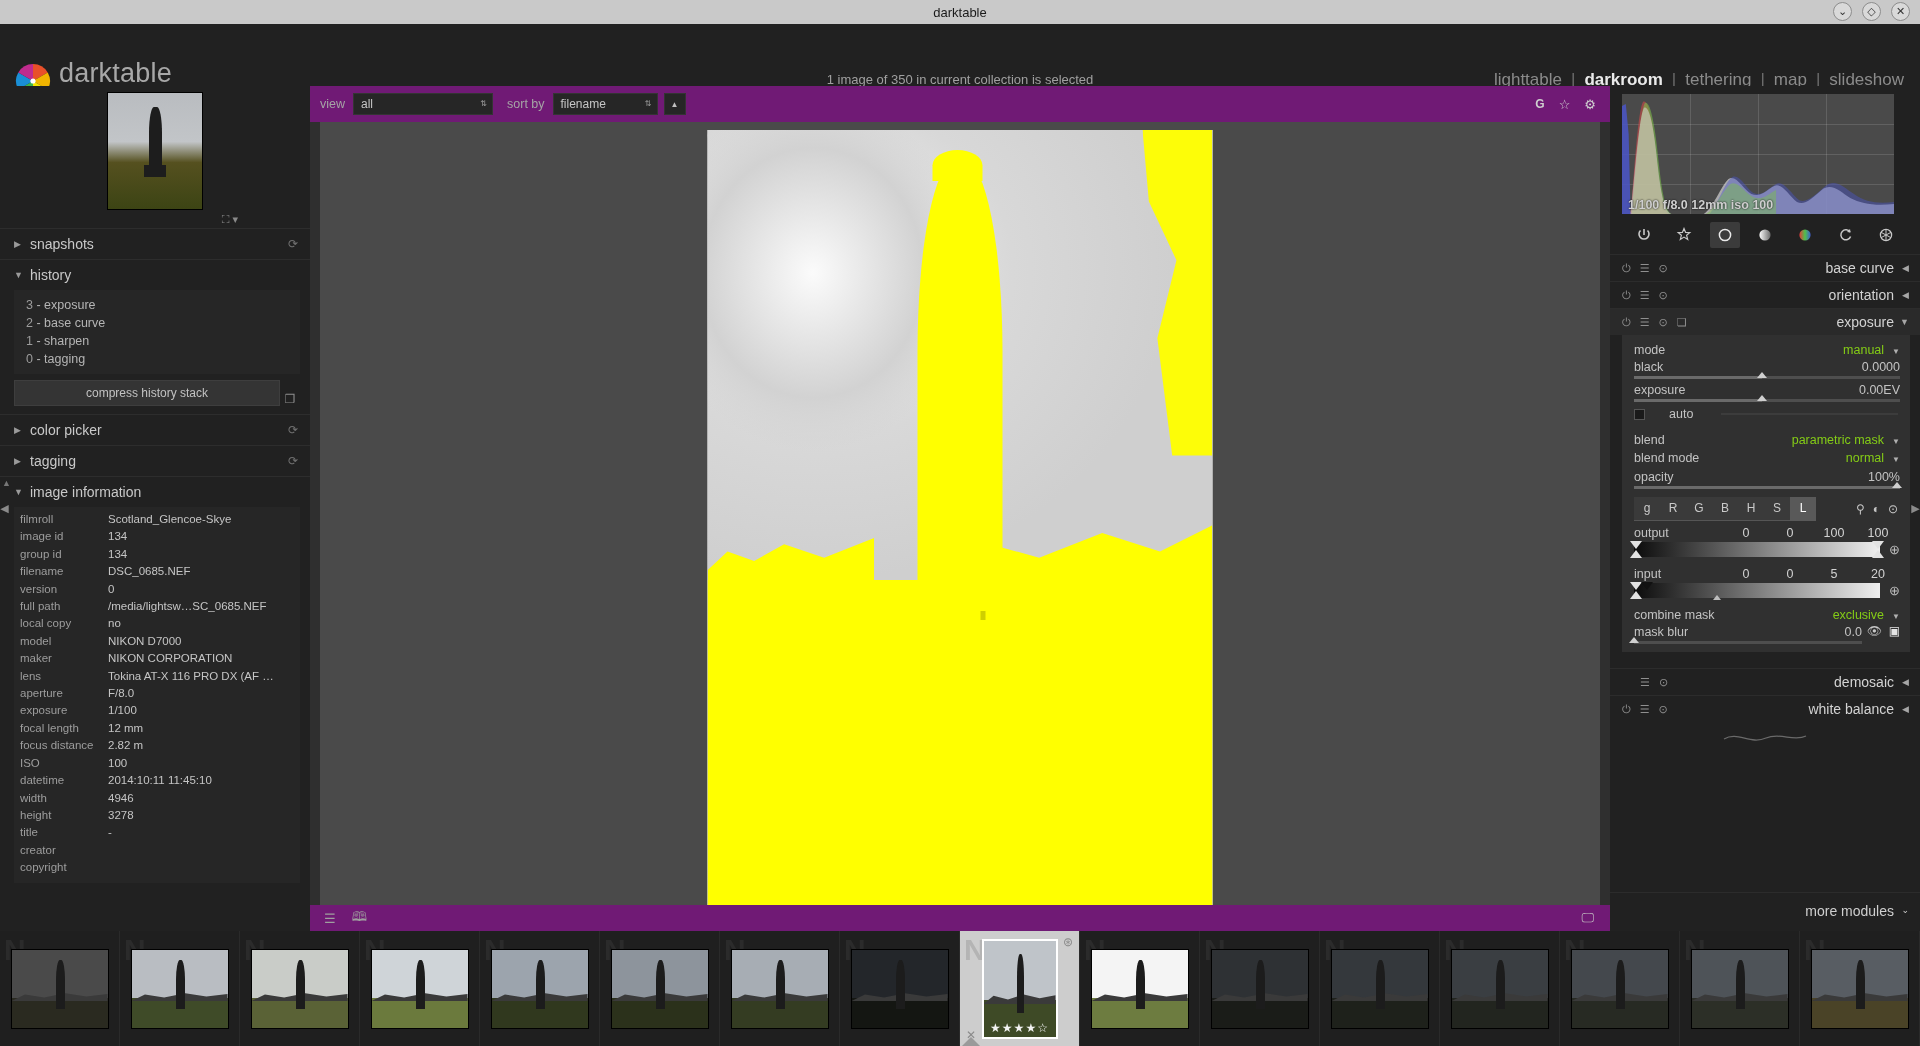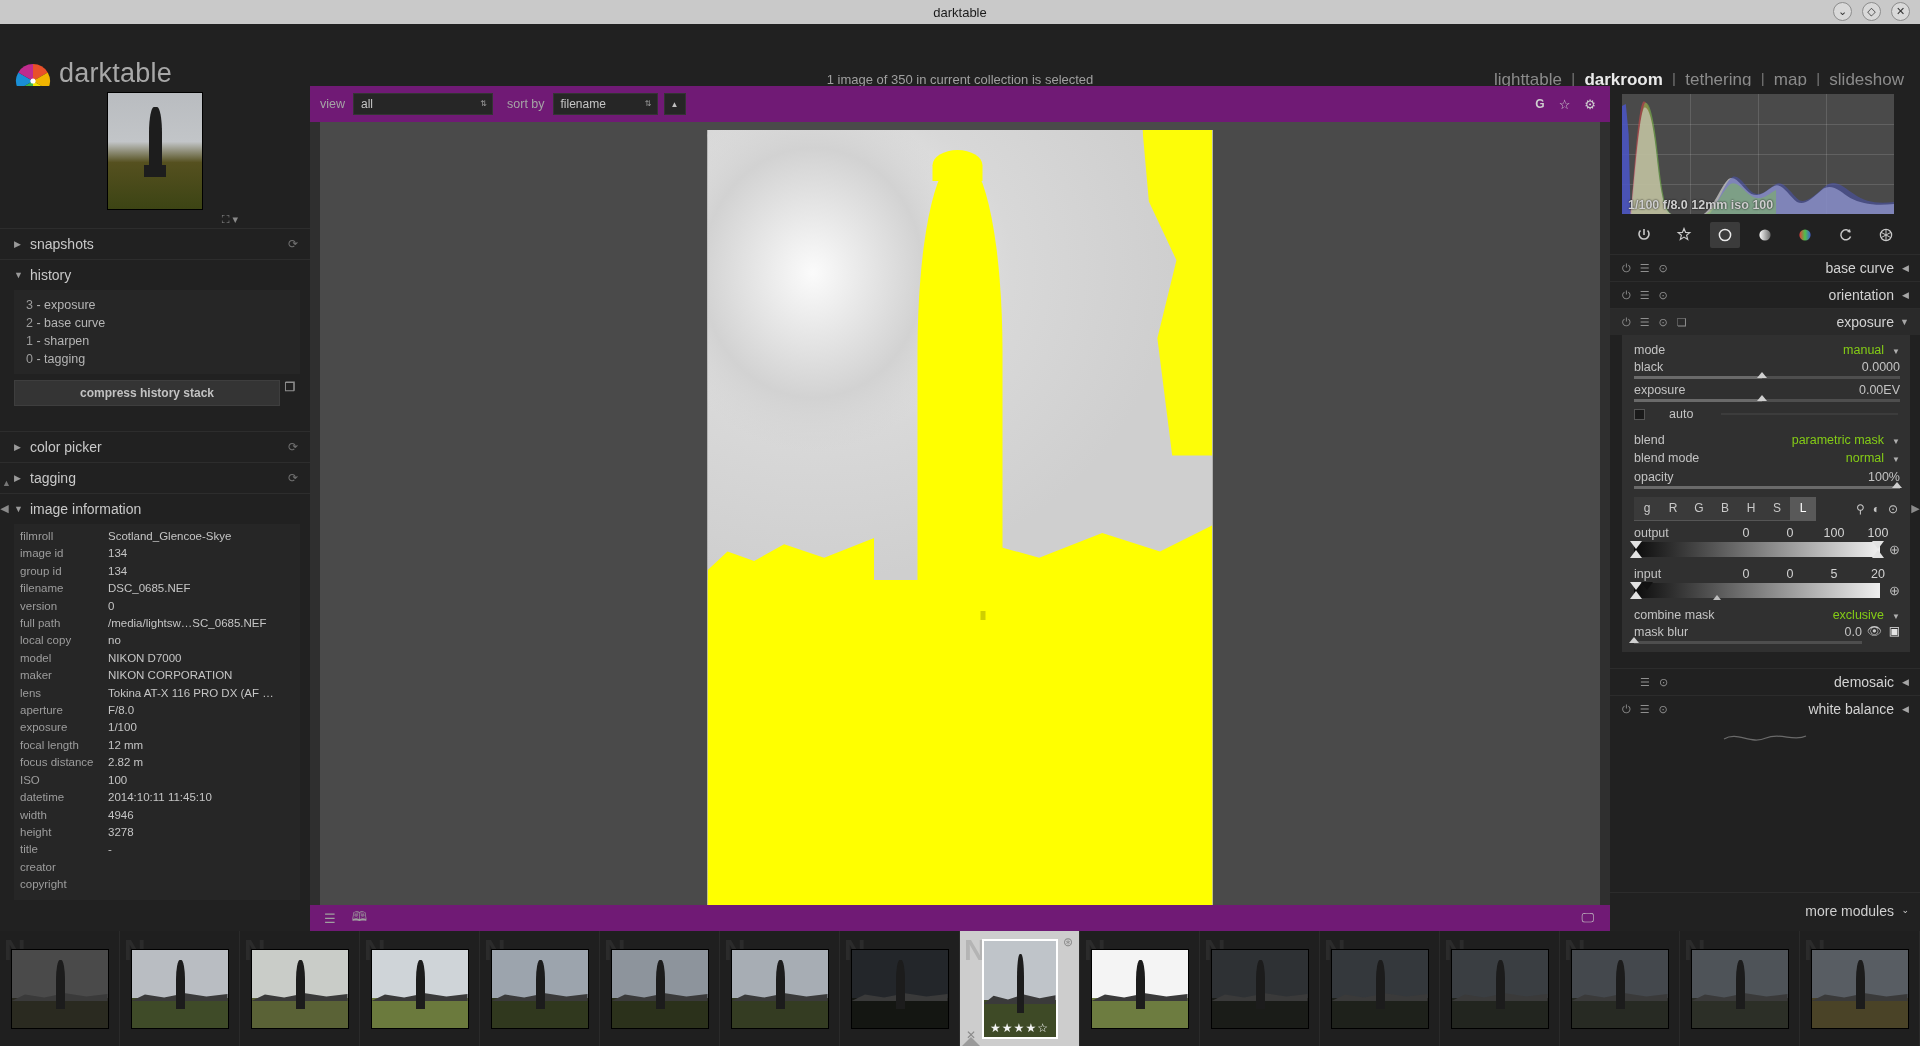--- a/index.html
+++ b/index.html
@@ -72,21 +72,21 @@
   }
   .panel-head .tri { font-size: 9px; color: #9a9a9a; width: 9px; }
   .panel-head .hreset {
     position: absolute; right: 12px; top: 50%; transform: translateY(-50%);
     font-size: 12px; color: #6f6f6f;
   }
   .panel-body { background: #262626; margin: 0 10px 6px 14px; padding: 6px 8px; }
   .hist-item { font-size: 12.5px; color: #b5b5b5; padding: 2px 4px; }
   .hist-item .num { color: #9c9c9c; }
   #compress-btn {
-    margin: 6px 10px 25px 14px; display: flex; align-items: flex-start; font-weight: bold;
+    margin: 6px 10px 8px 14px; display: flex; align-items: flex-end;
   }
   #compress-btn .cbtn {
     flex: 1; background: #343434; border: 1px solid #3e3e3e;
     text-align: center; font-size: 12px; color: #c2c2c2; padding: 5px 0;
   }
   #compress-btn .cico {
     width: 20px; text-align: center; font-size: 12px; color: #8d8d8d;
   }
   #imginfo-table { margin: 0 10px 0 14px; background: #262626; padding: 4px 0 6px 0; }
   .ii-row { display: flex; font-size: 11.5px; line-height: 17.4px; padding: 0 6px; }

